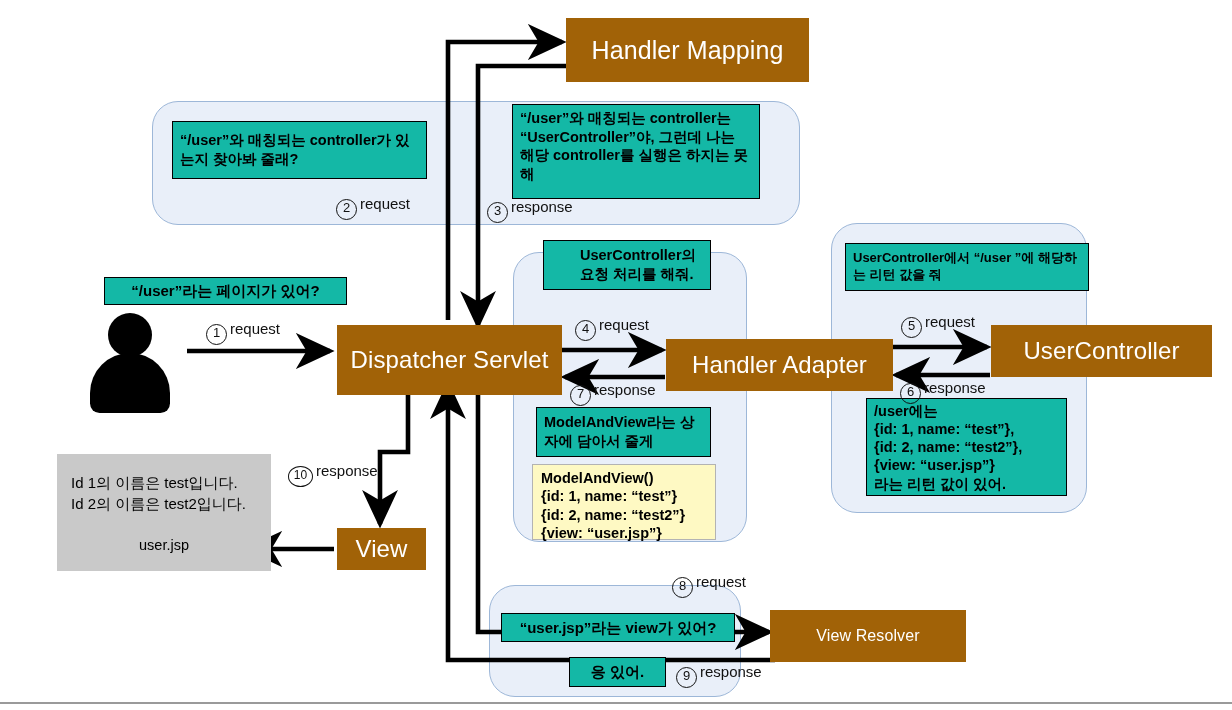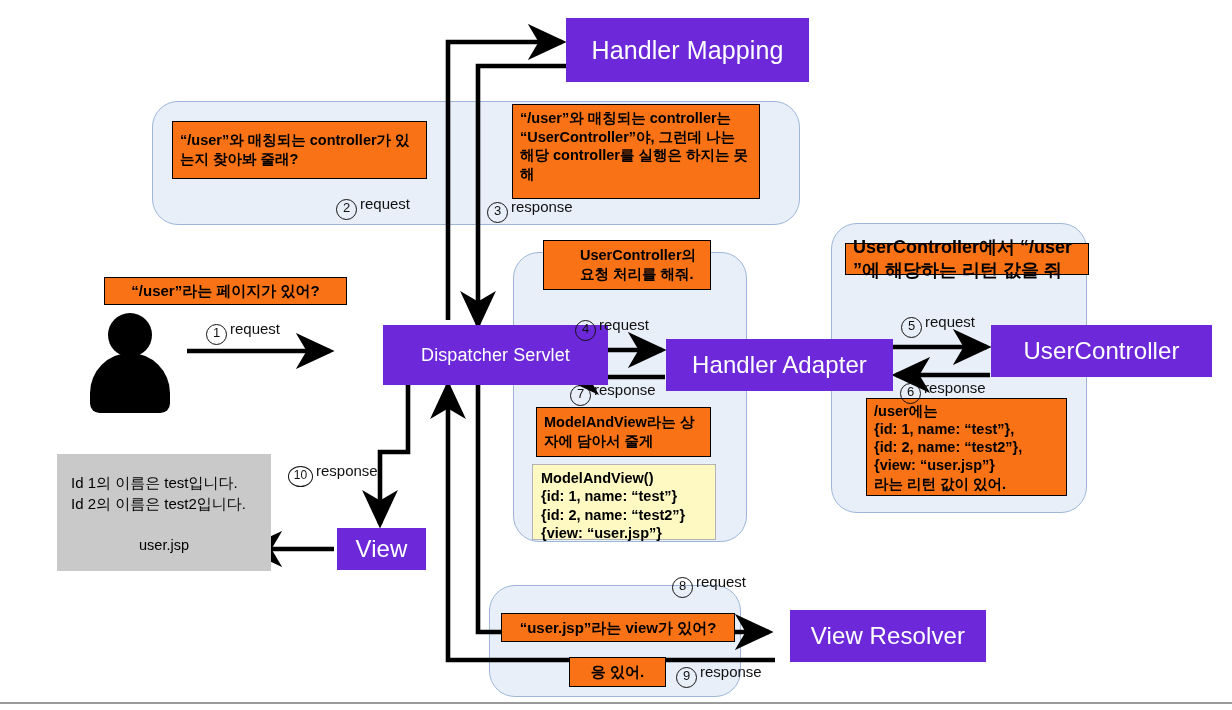--- a/index.html
+++ b/index.html
@@ -5,25 +5,25 @@
   html,body{margin:0;padding:0;background:#ffffff;}
   body{width:1232px;height:710px;position:relative;overflow:hidden;
        font-family:"Liberation Sans","DejaVu Sans",sans-serif;color:#000;}
   #canvas{position:absolute;left:0;top:0;width:1232px;height:710px;}
   .abs{position:absolute;box-sizing:border-box;}
 
   
   .panel{border:1.4px solid #9DB7D8;background:#E9EFF9;border-radius:26px;}
 
   
-  .node{background:#6d28d9;color:#fff;display:flex;align-items:center;
+  .node{background:#a16207;color:#fff;display:flex;align-items:center;
         justify-content:center;font-weight:400;letter-spacing:.1px;}
 
   
-  .note{background:#f97316;border:1.6px solid #000;display:flex;
+  .note{background:#14b8a6;border:1.6px solid #000;display:flex;
         align-items:center;padding:3px 7px;line-height:1.28;font-weight:bold;}
   .note-inner{width:100%;}
 
   
   .gray{background:#fef9c3;border:1px solid #b3b3b3;}
   .grayplain{background:#C9C9C9;}
 
   .lbl{position:absolute;white-space:nowrap;font-size:15px;color:#111;}
   .circnum{display:inline-block;border:1.5px solid #111;border-radius:50%;
            width:19px;height:19px;line-height:16px;text-align:center;
@@ -75,37 +75,37 @@
       <path d="M408,382 L408,452 L380,452 L380,524" marker-end="url(#ah)"></path>
 
       <path d="M334,549 L248,549" marker-end="url(#ah)"></path>
     </g>
   </svg>
 
   <div class="abs node" style="left:566px;top:18px;width:243px;height:64px;font-size:25px;">
     <span>Handler Mapping</span>
   </div>
 
-  <div class="abs node" style="left:337px;top:325px;width:225px;height:60px;font-size:18px;margin-left:46px;">
+  <div class="abs node" style="left:337px;top:325px;width:225px;height:70px;font-size:24px;">
     <span>Dispatcher Servlet</span>
   </div>
 
   <div class="abs node" style="left:666px;top:339px;width:227px;height:52px;font-size:24px;">
     <span>Handler Adapter</span>
   </div>
 
   <div class="abs node" style="left:991px;top:325px;width:221px;height:52px;font-size:24px;">
     <span>UserController</span>
   </div>
 
   <div class="abs node" style="left:337px;top:528px;width:89px;height:42px;font-size:24px;">
     <span>View</span>
   </div>
 
-  <div class="abs node" style="left:770px;top:610px;width:196px;height:52px;font-size:24px;margin-left:20px;">
+  <div class="abs node" style="left:770px;top:610px;width:196px;height:52px;font-size:16px;">
     <span>View Resolver</span>
   </div>
 
   <div class="abs" style="left:82px;top:313px;width:96px;height:76px;">
     <div class="abs" style="left:26px;top:0px;width:44px;height:44px;background:#000;border-radius:50%;"></div>
     <div class="abs" style="left:8px;top:40px;width:80px;height:60px;background:#000;
                 border-radius:42px 42px 10px 10px;"></div>
   </div>
   <div class="abs" style="left:82px;top:396px;width:96px;text-align:center;font-size:15px;">
     <span>Client</span>
@@ -124,21 +124,21 @@
   </div>
 
   <div class="abs note" style="left:543px;top:240px;width:168px;height:50px;font-size:14.5px;padding-left:36px;">
     <span class="note-inner">UserController의 요청 처리를 해줘.</span>
   </div>
 
   <div class="abs note" style="left:536px;top:407px;width:175px;height:50px;font-size:14.5px;">
     <span class="note-inner">ModelAndView라는 상자에 담아서 줄게</span>
   </div>
 
-  <div class="abs note" style="left:845px;top:243px;width:244px;height:32px;font-size:18px;">
+  <div class="abs note" style="left:845px;top:243px;width:244px;height:48px;font-size:13px;">
     <span class="note-inner">UserController에서 “/user ”에 해당하는 리턴 값을 줘</span>
   </div>
 
   <div class="abs note" style="left:501px;top:607px;width:234px;height:29px;font-size:15px;justify-content:center;margin-top:6px;">
     <span class="note-inner" style="text-align:center;">“user.jsp”라는 view가 있어?</span>
   </div>
 
   <div class="abs note" style="left:569px;top:657px;width:97px;height:30px;font-size:15px;justify-content:center;">
     <span class="note-inner" style="text-align:center;">응 있어.</span>
   </div>

